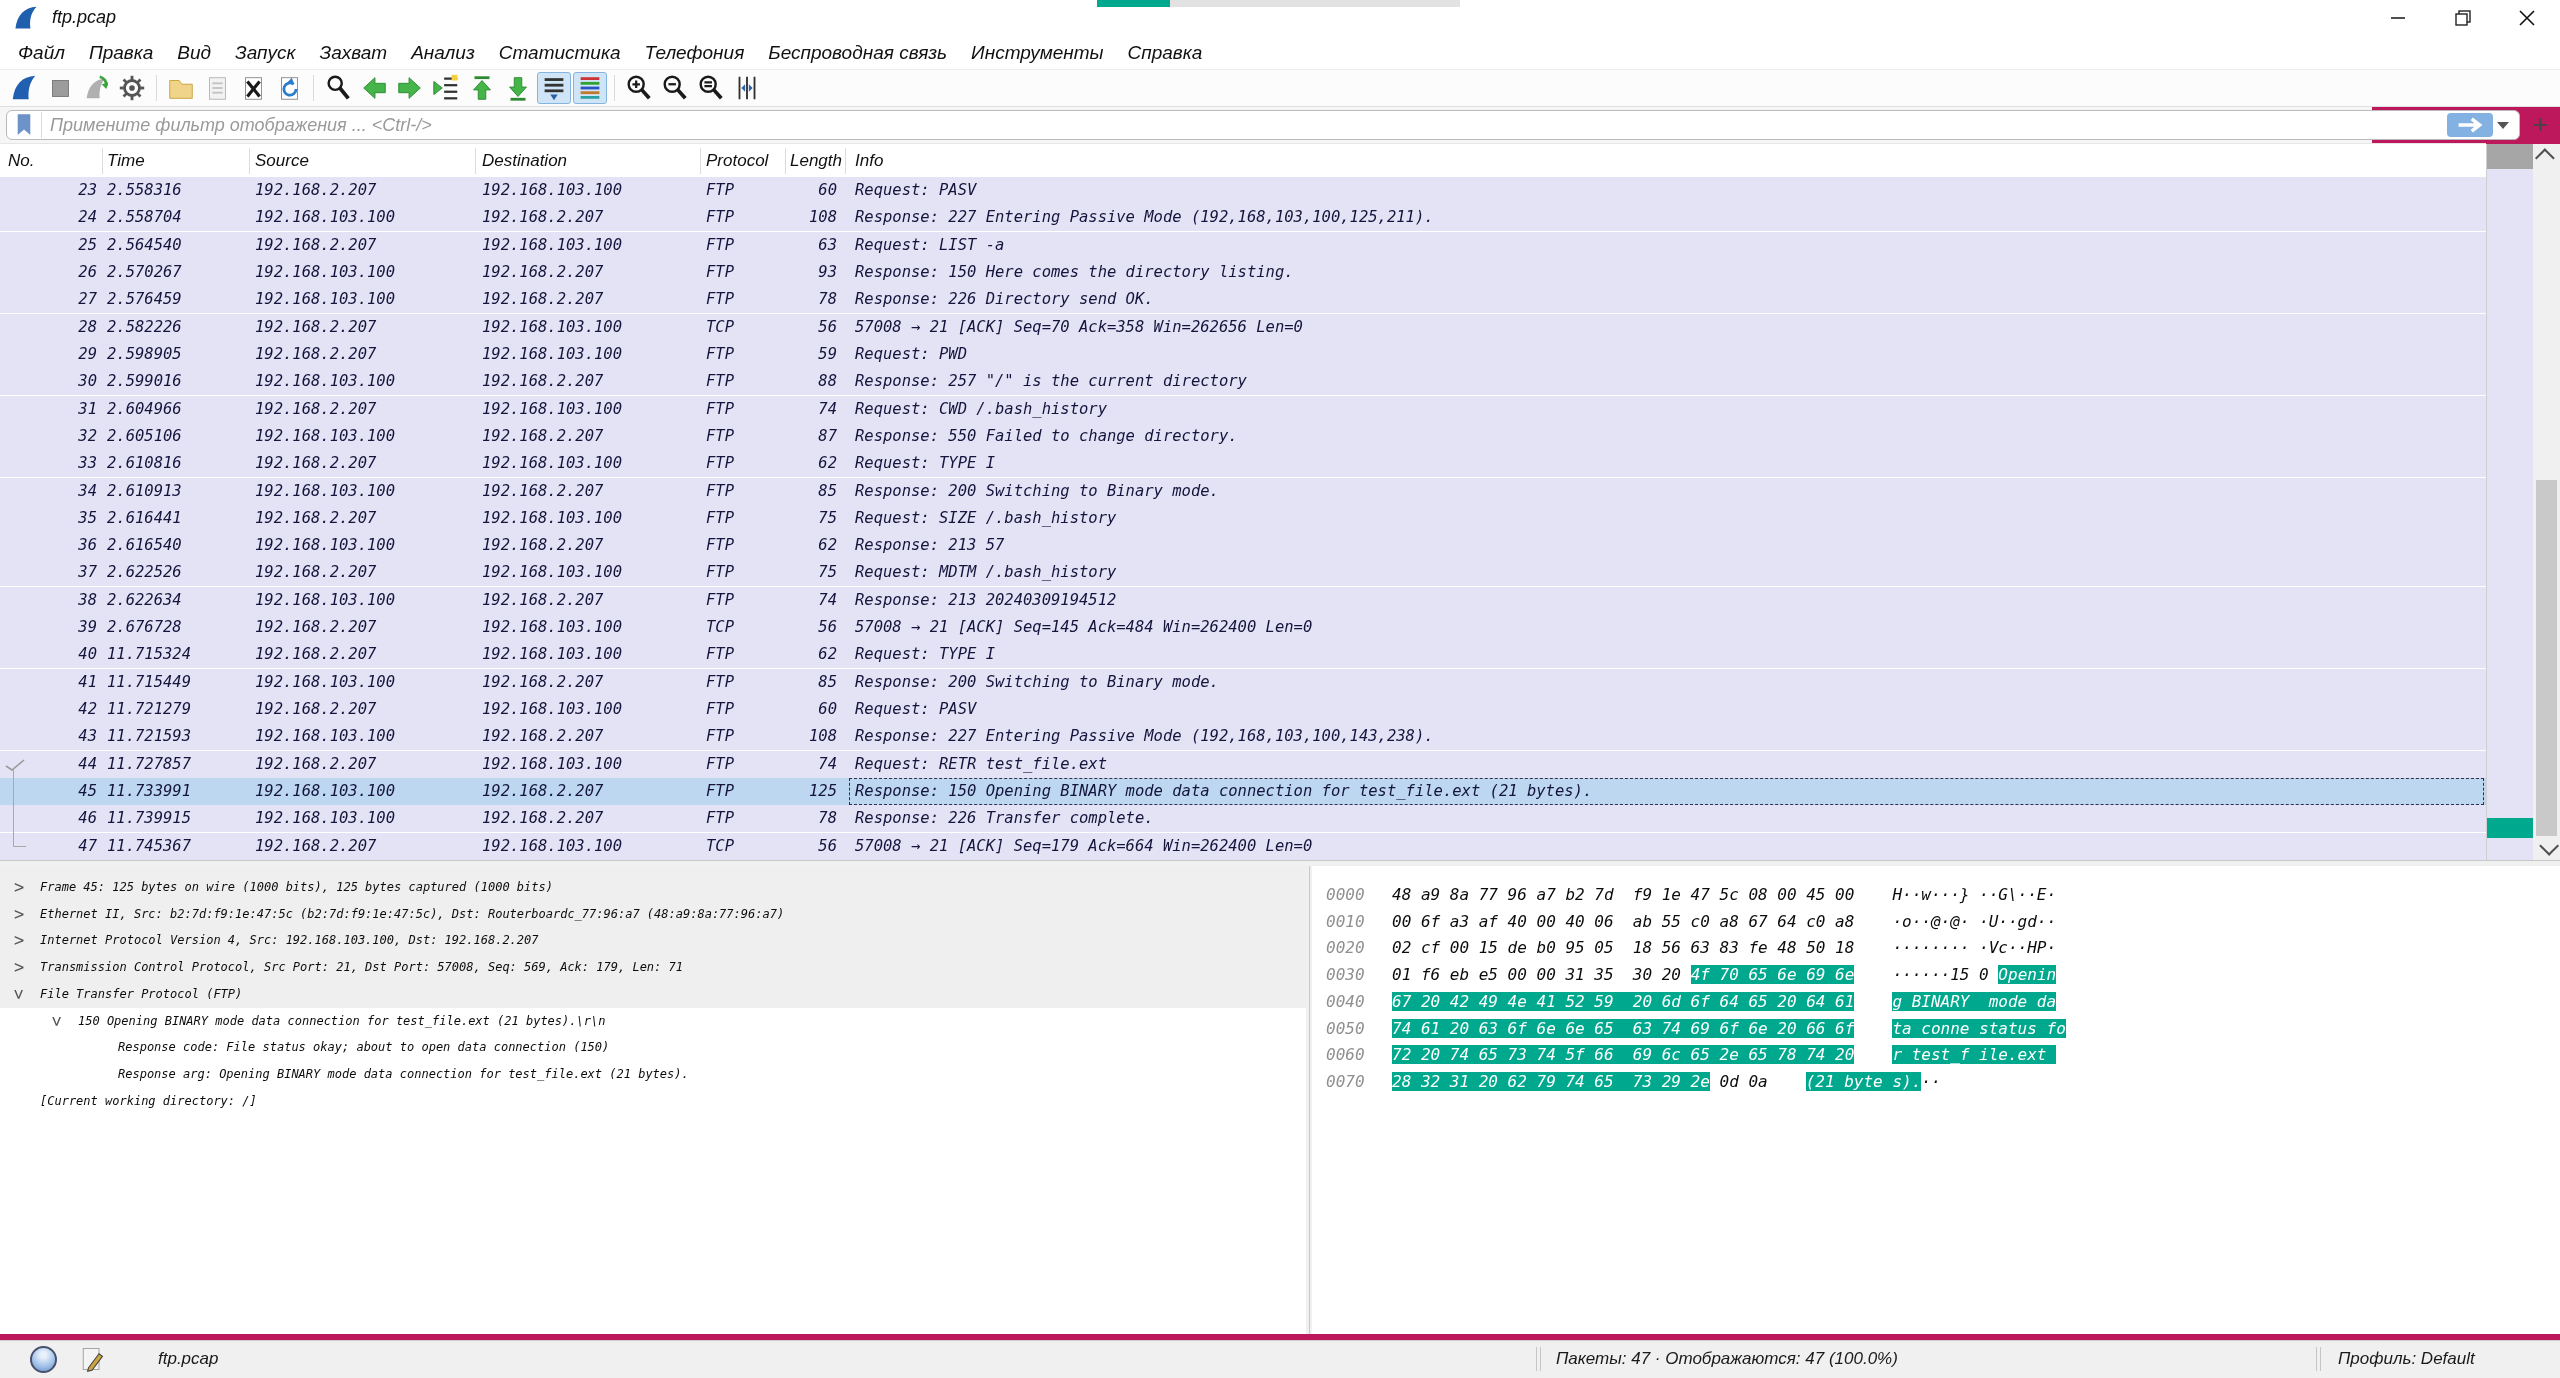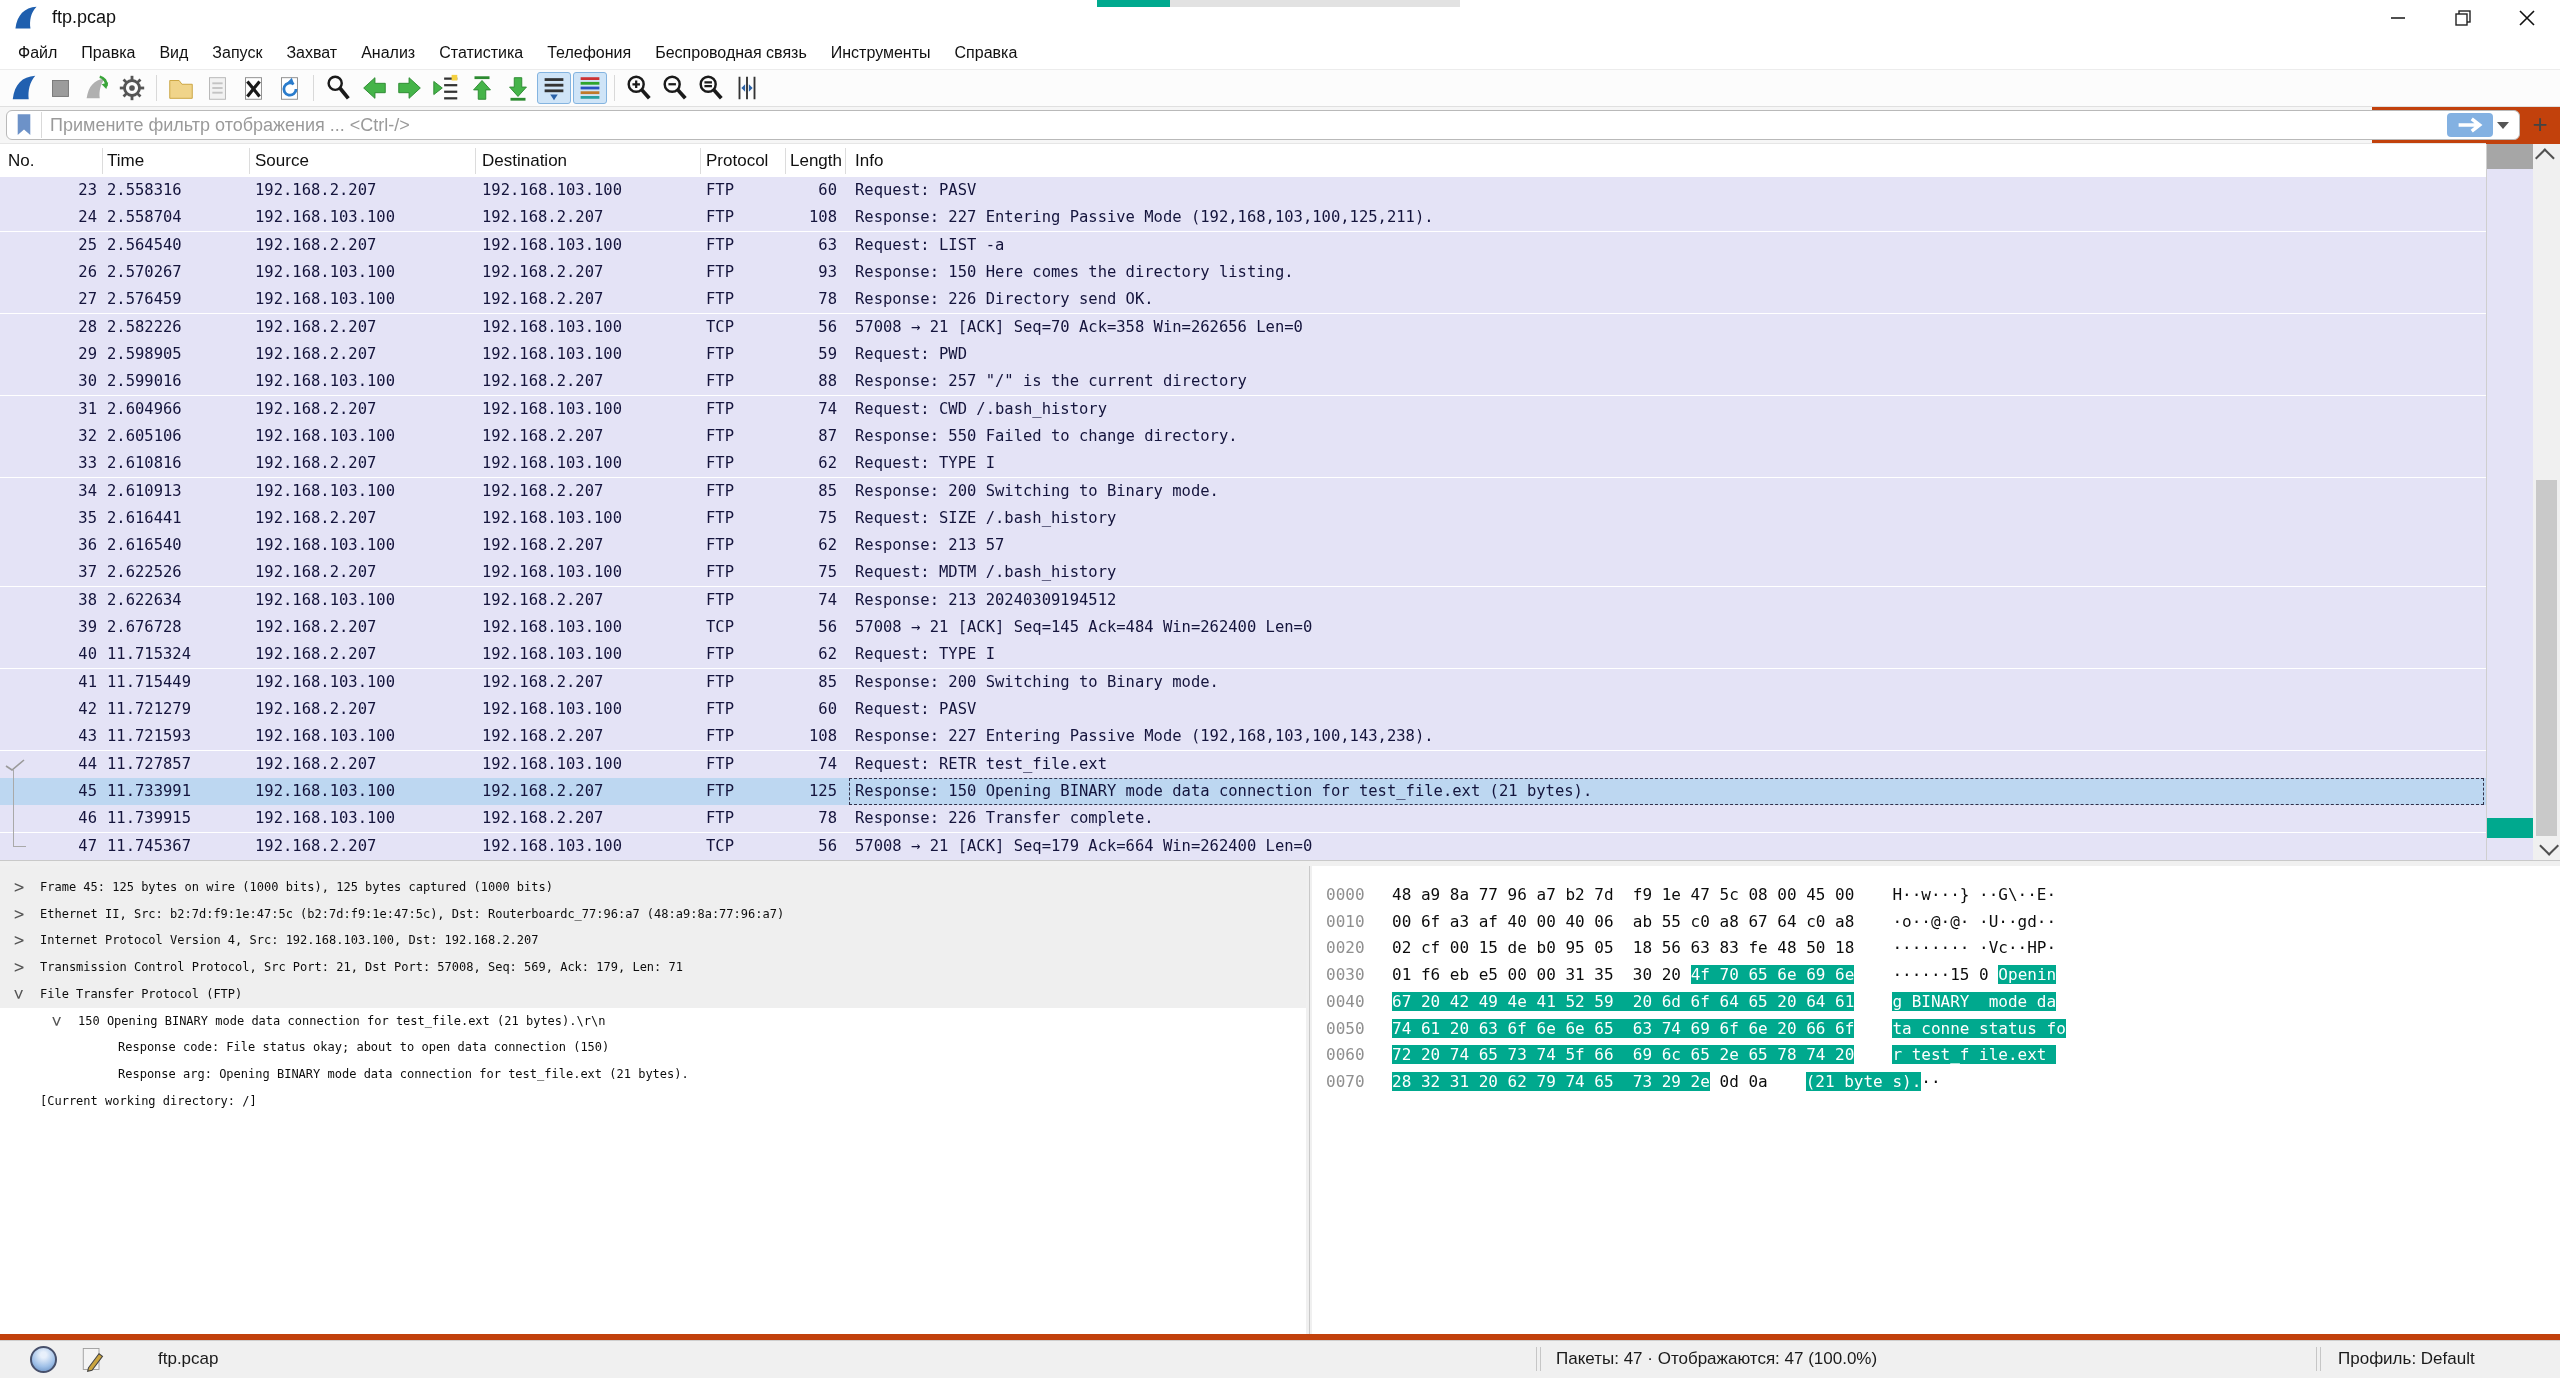--- a/index.html
+++ b/index.html
@@ -1,32 +1,32 @@
 <!DOCTYPE html>
 <html><head>
 <meta charset="utf-8">
 <style>
   html,body{margin:0;padding:0;}
   body{width:2560px;height:1378px;overflow:hidden;background:#f0f0f0;
        font-family:"Liberation Sans",sans-serif;-webkit-font-smoothing:antialiased;}
-  #app{position:absolute;inset:0;background:#c2410c;}
+  #app{position:absolute;inset:0;background:#be185d;font-style:italic;}
 
   
   .titlebar{position:absolute;left:0;top:0;width:2560px;height:36px;background:#fff;}
   .app-icon{position:absolute;left:12px;top:5px;width:28px;height:26px;}
   .title-text{position:absolute;left:52px;top:7px;font-size:18px;color:#111;}
   .winbtn{position:absolute;top:0;width:66px;height:36px;display:flex;align-items:center;justify-content:center;}
   .winbtn svg{display:block;}
   .prog-done{position:absolute;left:1097px;top:0;width:73px;height:7px;background:#00a98e;z-index:50;}
   .prog-rest{position:absolute;left:1170px;top:0;width:290px;height:7px;background:#e2e2e2;z-index:50;}
 
   
   .menubar{position:absolute;left:0;top:36px;width:2560px;height:34px;background:#fff;
            display:flex;align-items:center;padding-left:6px;box-sizing:border-box;border-bottom:1px solid #ececec;}
-  .menu-item{padding:0 12px;font-size:16px;color:#111;line-height:34px;}
+  .menu-item{padding:0 12px;font-size:19px;color:#111;line-height:34px;}
 
   
   .toolbar{position:absolute;left:0;top:70px;width:2560px;height:37px;background:#fcfcfc;
            border-bottom:1px solid #e0e0e0;display:flex;align-items:center;padding-left:6px;box-sizing:border-box;}
   .tbtn{width:34px;height:32px;margin:0 1px;display:flex;align-items:center;justify-content:center;border-radius:3px;border:1px solid transparent;box-sizing:border-box;}
   .tbtn.toggled{background:#cfe4f7;border-color:#84b4e0;}
   .tsep{width:1px;height:26px;background:#d9d9d9;margin:0 6px;}
 
   
   .filterbar{position:absolute;left:0;top:107px;width:2372px;height:36px;background:#f6f6f6;border-bottom:1px solid #6d28d9;}

